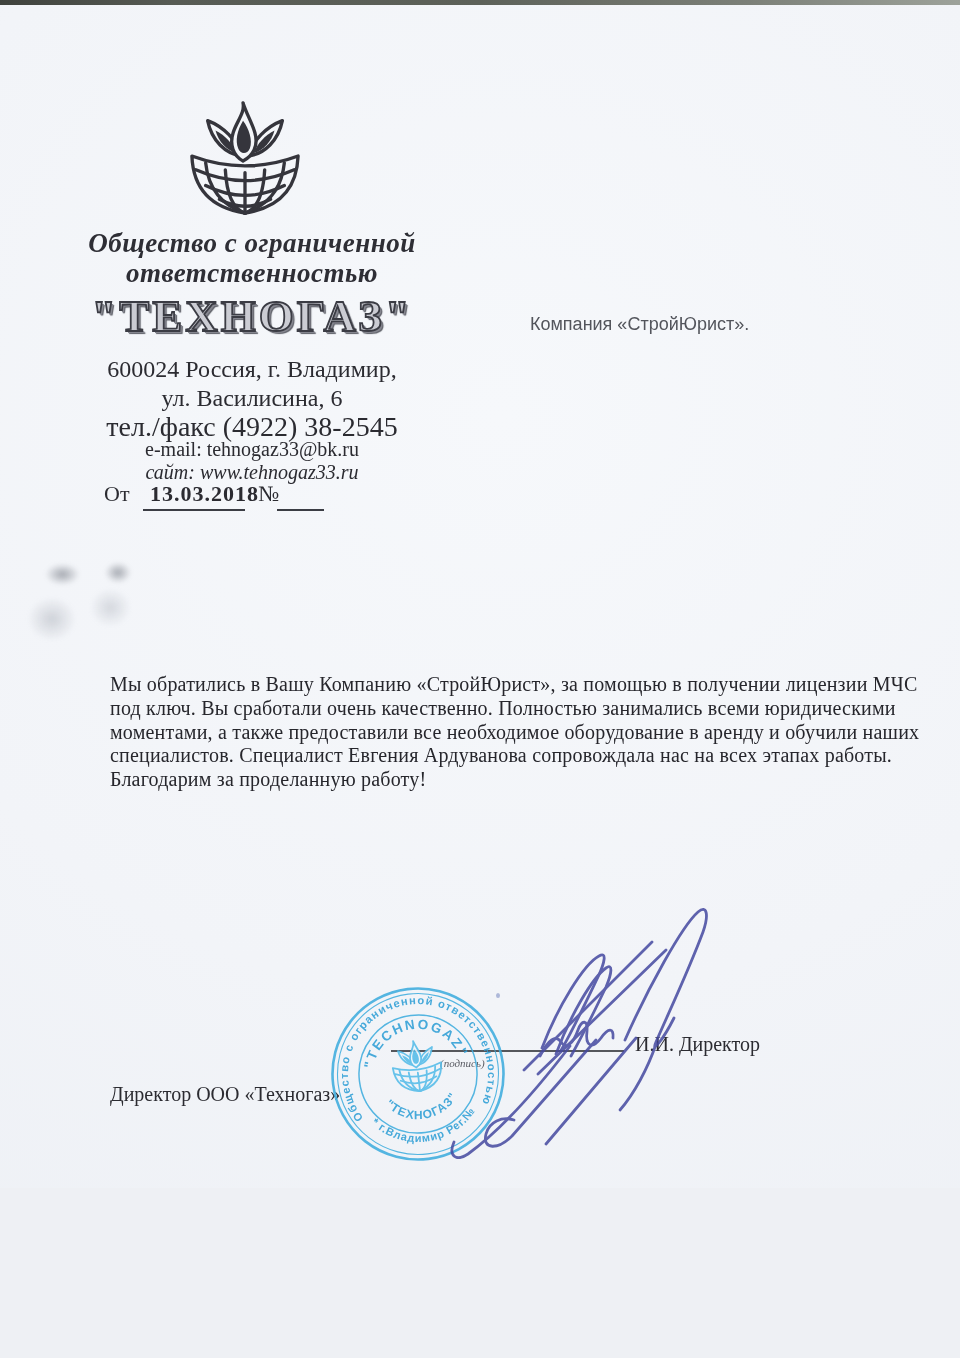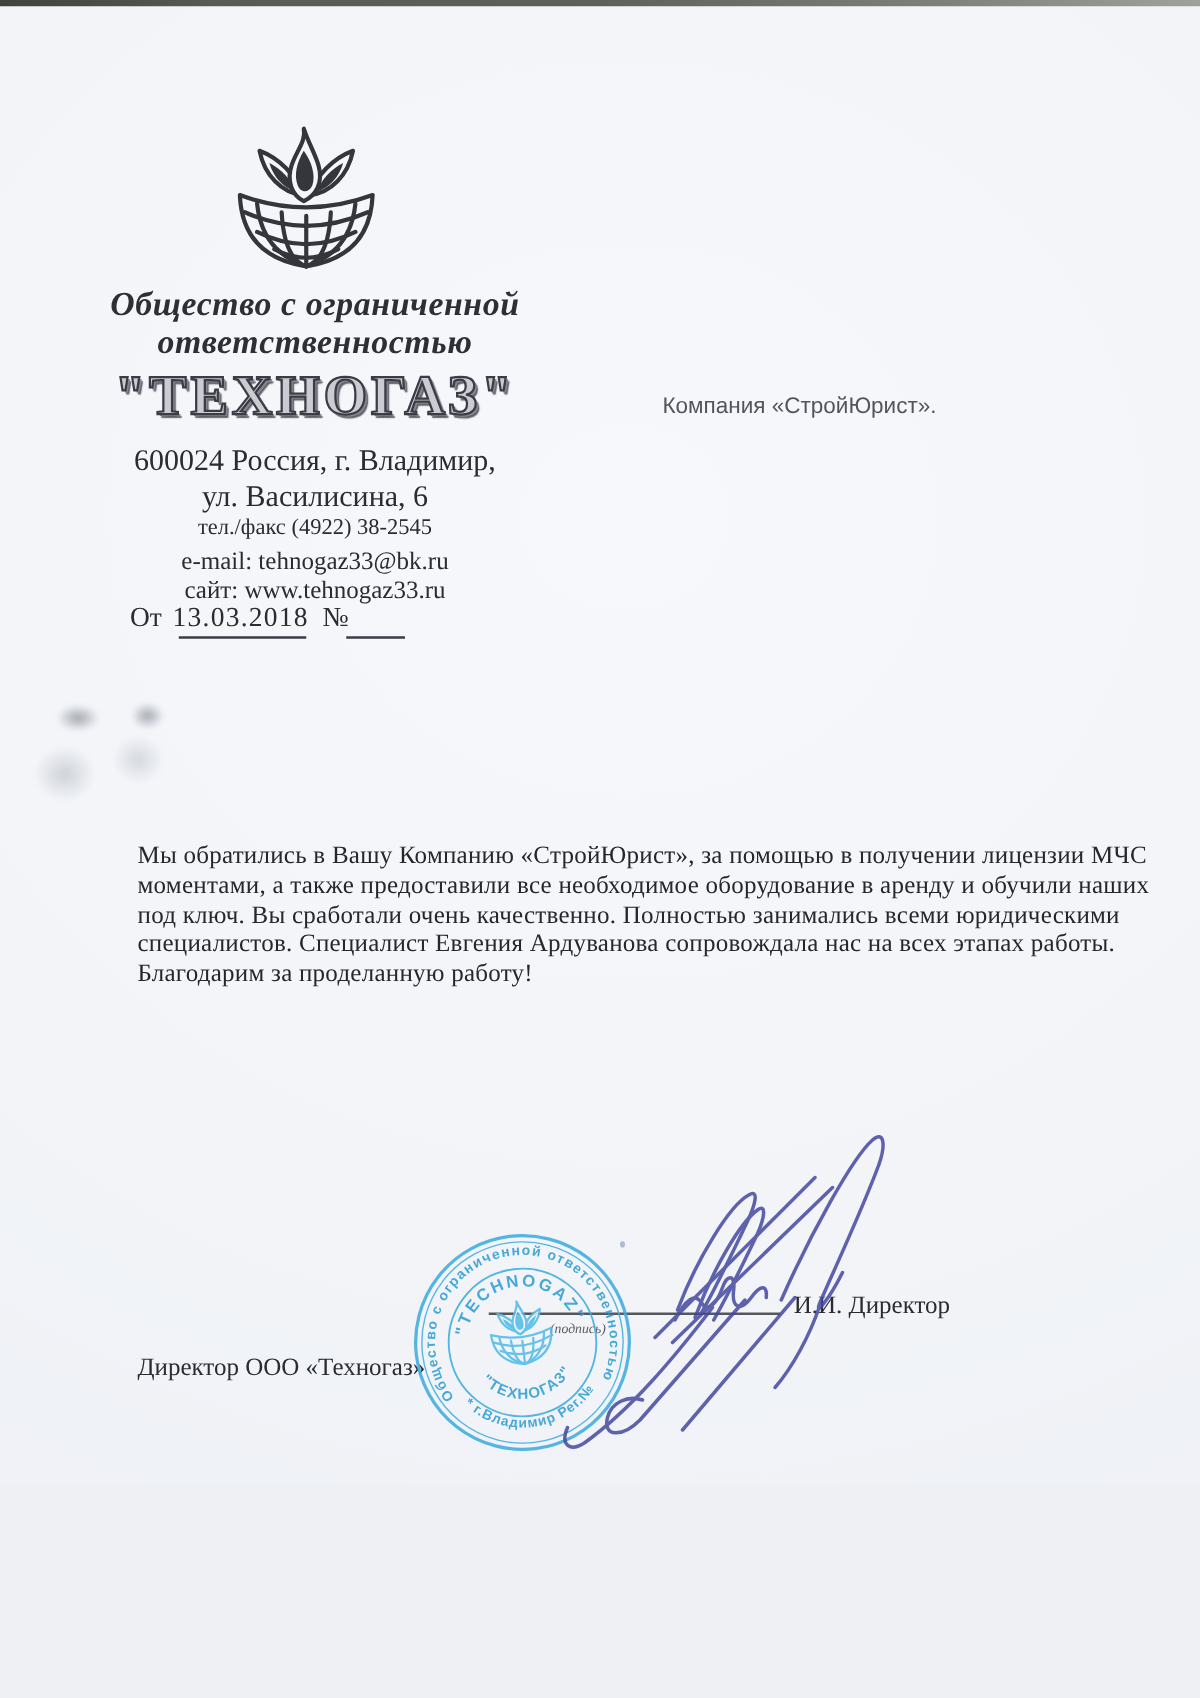--- a/index.html
+++ b/index.html
@@ -19,26 +19,26 @@
   .org-line { font-style:italic; font-weight:600; font-size:27px; color:#2e2e35; letter-spacing:.5px; }
   .org1 { top:228px; }
   .org2 { top:258px; }
   .cname {
     top:290px; font-weight:700; font-size:45px; letter-spacing:3px;
     color:#cbccd3; -webkit-text-stroke:1.8px #3b3c44;
     text-shadow:2px 2px 0 #85868f, 3px 3px 1px #5d5f67;
   }
   .addr { font-size:24px; color:#2b2b31; }
   .a1 { top:356px;text-align:center; } .a2 { top:385px; }
-  .phone { top:411px; font-size:18px; }
+  .phone { top:411px; font-size:28px; }
   .email { top:438px; font-size:20px; }
-  .site  { top:461px; font-size:20px; }
+  .site  { top:461px; font-size:20px;font-style:italic; }
   .d-item { font-size:22px; color:#2b2b31; }
   .d-label { left:104px; top:481px; }
-  .d-value { left:138px; top:481px; letter-spacing:1px; }
+  .d-value { left:150px; top:481px; letter-spacing:1px;font-weight:bold; }
   .d-num   { left:258px; top:481px; }
   .uline { height:2px; background:#3b3d44; }
   .u1 { left:143px; top:509px; width:102px; }
   .u2 { left:277px; top:509px; width:47px; }
 
   .recipient { left:530px; top:268px; font-family:"Liberation Sans","DejaVu Sans",sans-serif;
     font-size:18px; color:#53555c;margin-top:46px; }
 
   .smudge { filter:blur(2px); }
   .s1 { left:24px; top:564px; width:62px; height:86px;
@@ -118,22 +118,22 @@
   <div class="abs uline u1"></div>
   <div class="abs uline u2"></div>
 
   <div class="abs recipient">Компания «СтройЮрист».</div>
 
   <div class="abs smudge s1"></div>
   <div class="abs smudge s2"></div>
 
   <div class="abs body-text">
     <div>Мы обратились в Вашу Компанию «СтройЮрист», за помощью в получении лицензии МЧС</div>
+    <div>под ключ. Вы сработали очень качественно. Полностью занимались всеми юридическими</div>
     <div>моментами, а также предоставили все необходимое оборудование в аренду и обучили наших</div>
-    <div>под ключ. Вы сработали очень качественно. Полностью занимались всеми юридическими</div>
     <div>специалистов. Специалист Евгения Ардуванова сопровождала нас на всех этапах работы.</div>
     <div>Благодарим за проделанную работу!</div>
   </div>
 
   <div class="abs director">Директор ООО «Техногаз»</div>
   <div class="abs sigline"></div>
   <div class="abs sigcap">(подпись)</div>
   <div class="abs signer">И.И. Директор</div>
 
   <svg class="abs stamp" width="180" height="180" viewBox="0 0 180 180">

